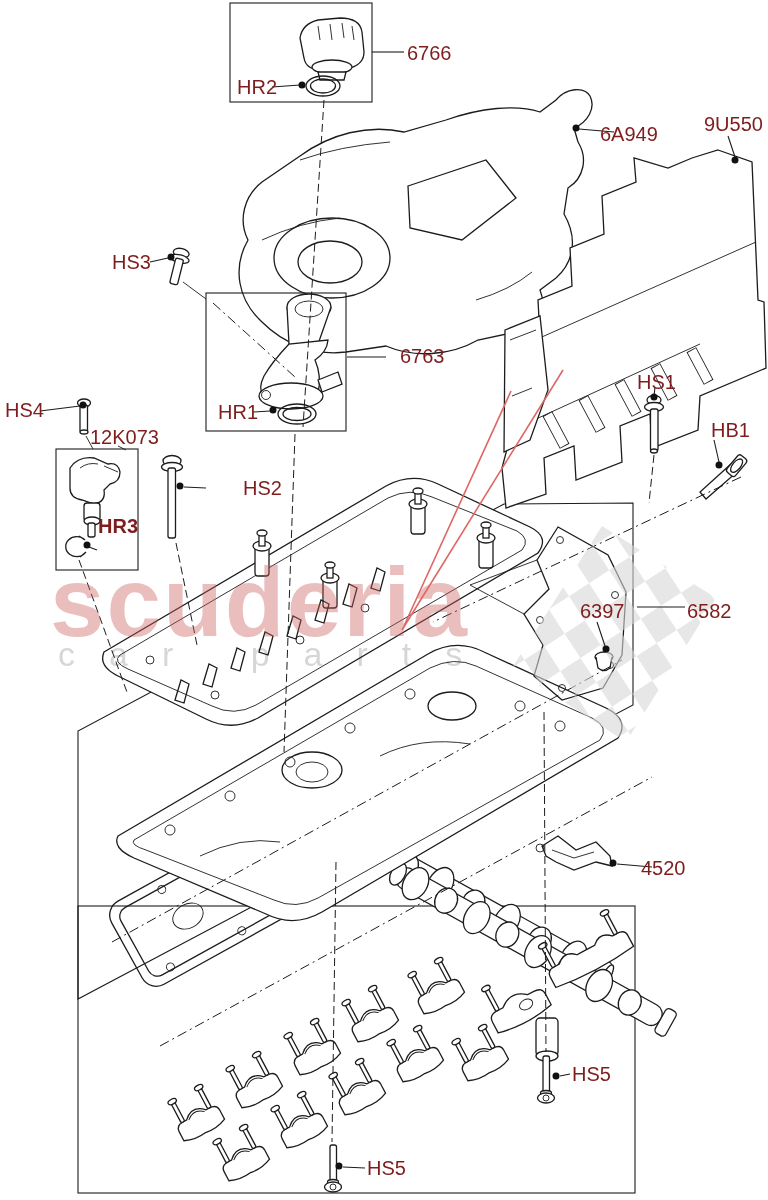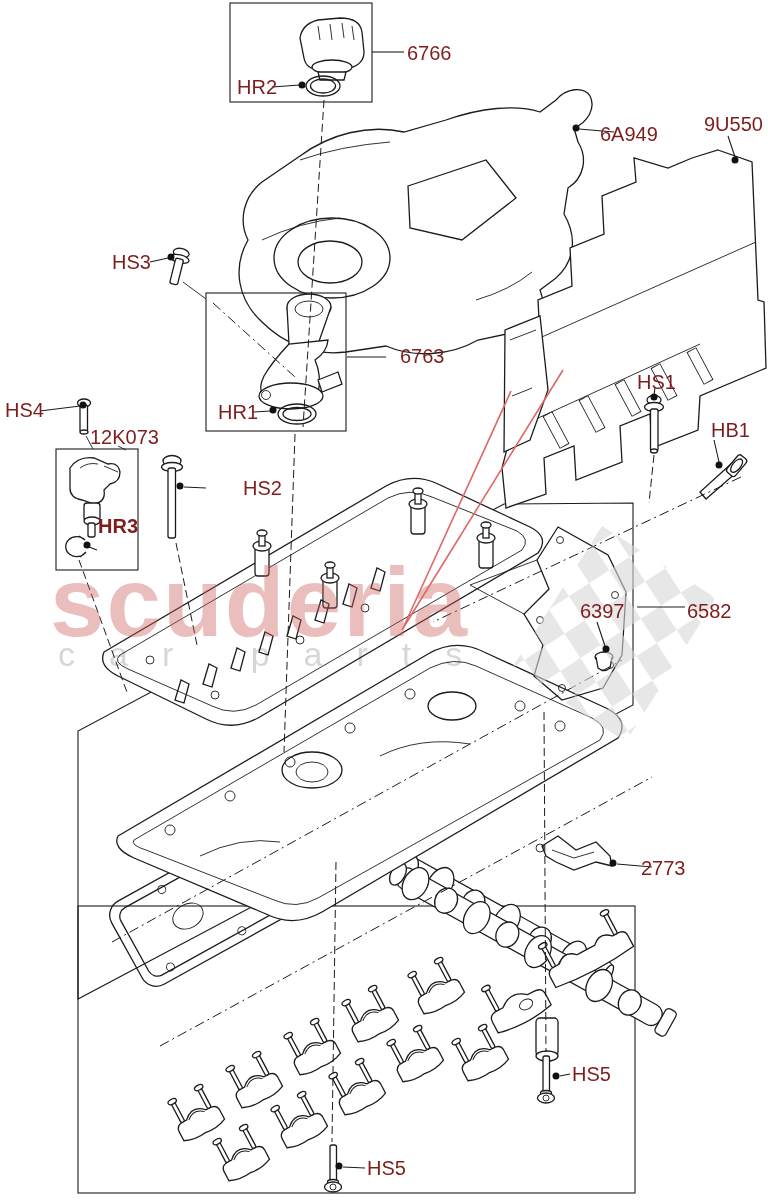--- a/index.html
+++ b/index.html
@@ -356,16 +356,16 @@
   <div class="callout" style="left: 388px; top: 346px; margin-left: 12px;">6763</div>
   <div class="callout" style="left: 218px; top: 402px; text-align: center;">HR1</div>
   <div class="callout" style="left: 5px; top: 400px;">HS4</div>
   <div class="callout" style="left: 90px; top: 427px;">12K073</div>
   <div class="callout" style="left: 208px; top: 478px; margin-left: 35px;">HS2</div>
   <div class="callout" style="left: 98px; top: 516px; font-weight: bold;">HR3</div>
   <div class="callout" style="left: 637px; top: 372px; text-align: right;">HS1</div>
   <div class="callout" style="left: 699px; top: 420px; margin-left: 12px;">HB1</div>
   <div class="callout" style="left: 580px; top: 601px;">6397</div>
   <div class="callout" style="left: 687px; top: 601px;">6582</div>
-  <div class="callout" style="left: 641px; top: 858px;">2773</div>
+  <div class="callout" style="left: 641px; top: 858px;">4520</div>
   <div class="callout" style="left: 572px; top: 1064px;">HS5</div>
   <div class="callout" style="left: 367px; top: 1158px;">HS5</div>
 </div>
 
 </body></html>

